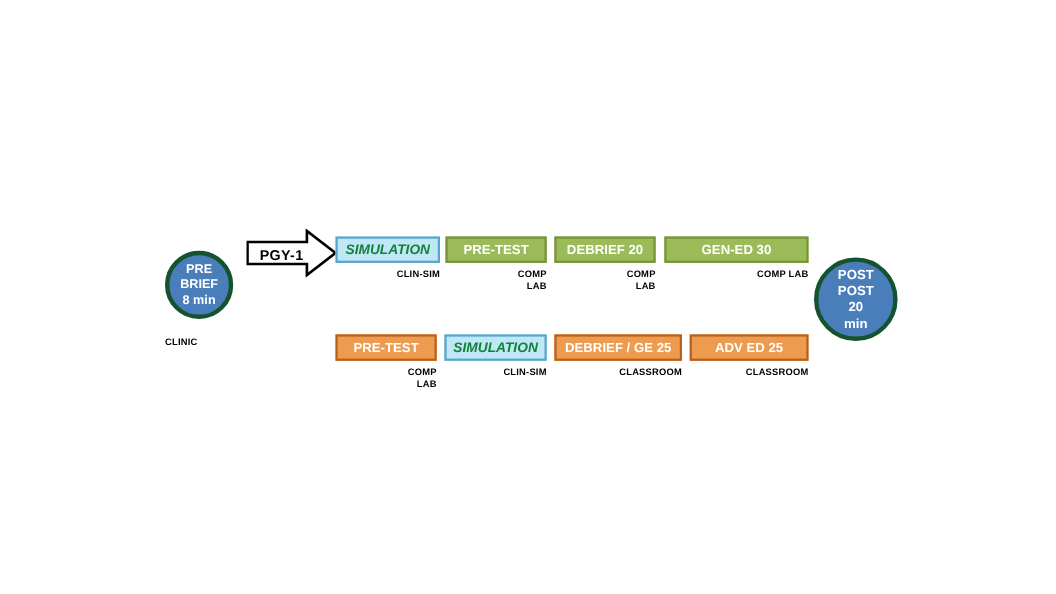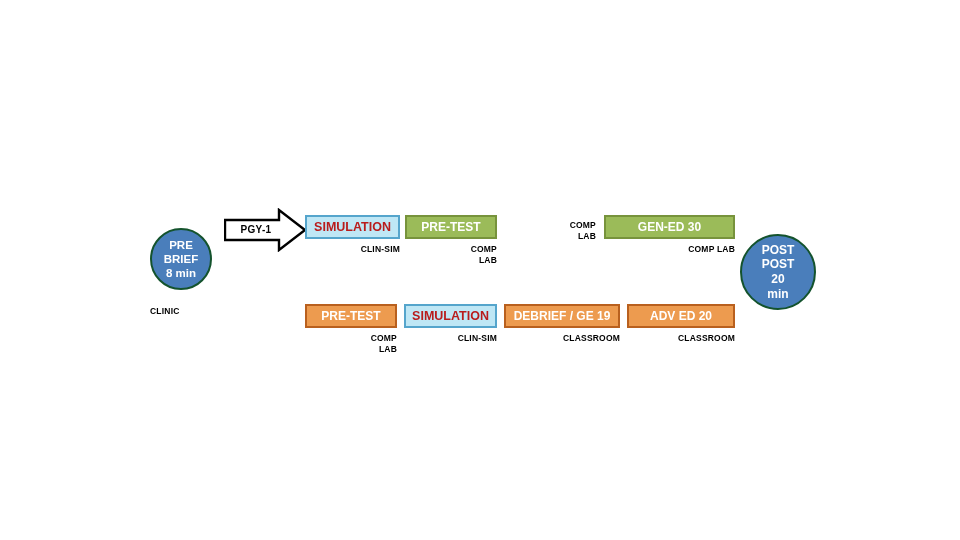--- a/index.html
+++ b/index.html
@@ -20,21 +20,21 @@
     left: 0; top: 0;
     width: 960px;
     height: 540px;
   }
 
   
   .circle {
     position: absolute;
     border-radius: 50%;
     background: #4A7EBB;
-    border: 2px solid #14532d;
+    border: 4px solid #14532d;
     color: #ffffff;
     display: flex;
     align-items: center;
     justify-content: center;
     text-align: center;
     font-weight: bold;
     line-height: 1.22;
     box-sizing: border-box;
   }
   #pre-brief-circle {
@@ -70,21 +70,21 @@
   
   .arrow {
     position: absolute;
   }
   .arrow svg { display: block; }
   .arrow-label {
     position: absolute;
     left: 0;
     width: 100%;
     text-align: center;
-    font-size: 10px;
+    font-size: 13px;
     font-weight: bold;
     color: #000000;
     letter-spacing: 0.3px;
   }
   #arrow-pgy1 { left: 224px; top: 208px; width: 82px; height: 44px; }
   #arrow-pgy1 .arrow-label { top: 16px; padding-right: 18px; box-sizing: border-box; }
   #arrow-pgy23 { left: 224px; top: 296px; width: 82px; height: 44px; }
   #arrow-pgy23 .arrow-label { top: 16px; padding-right: 18px; box-sizing: border-box; }
 
   
@@ -109,21 +109,22 @@
     font-weight: bold;
     color: #000000;
     line-height: 1.35;
     letter-spacing: 0.2px;
   }
 
   
   .v-blue {
     background: #BFE7F5;
     border-color: #55A5CC;
-    color: #b91c1c;
+    color: #15803d;
+    font-style: italic;
   }
   .v-green {
     background: #9BBB59;
     border-color: #77933C;
     color: #FFFFFF;
   }
   .v-orange {
     background: #ED9B4F;
     border-color: #B9601E;
     color: #FFFFFF;
@@ -155,45 +156,46 @@
     <div class="stage-box v-blue" style="height:24px; font-size:12.5px;">SIMULATION</div>
     <div class="stage-caption">CLIN-SIM</div>
   </div>
 
   <div class="stage" style="left:405px; top:215px; width:92px;">
     <div class="stage-box v-green" style="height:24px; font-size:12px;">PRE-TEST</div>
     <div class="stage-caption">COMP<br>LAB</div>
   </div>
 
   <div class="stage" style="left:504px; top:215px; width:92px;">
+    <div class="stage-box v-green" style="height:24px; font-size:12px;">DEBRIEF 20</div>
     <div class="stage-caption">COMP<br>LAB</div>
   </div>
 
   <div class="stage" style="left:604px; top:215px; width:131px;">
     <div class="stage-box v-green" style="height:24px; font-size:12px;">GEN-ED 30</div>
     <div class="stage-caption">COMP LAB</div>
   </div>
 
   <div class="stage" style="left:305px; top:304px; width:92px;">
     <div class="stage-box v-orange" style="height:24px; font-size:12px;">PRE-TEST</div>
     <div class="stage-caption">COMP<br>LAB</div>
   </div>
 
   <div class="stage" style="left:404px; top:304px; width:93px;">
     <div class="stage-box v-blue" style="height:24px; font-size:12.5px;">SIMULATION</div>
     <div class="stage-caption">CLIN-SIM</div>
   </div>
 
   <div class="stage" style="left:504px; top:304px; width:116px;">
-    <div class="stage-box v-orange" style="height:24px; font-size:12px;">DEBRIEF / GE 19</div>
+    <div class="stage-box v-orange" style="height:24px; font-size:12px;">DEBRIEF / GE 25</div>
     <div class="stage-caption">CLASSROOM</div>
   </div>
 
   <div class="stage" style="left:627px; top:304px; width:108px;">
-    <div class="stage-box v-orange" style="height:24px; font-size:12px;">ADV ED 20</div>
+    <div class="stage-box v-orange" style="height:24px; font-size:12px;">ADV ED 25</div>
     <div class="stage-caption">CLASSROOM</div>
   </div>
 
   <div class="circle" id="post-test-circle">
     <div>
       <span>POST</span><br>
       <span>POST</span><br>
       <span>20</span><br>
       <span>min</span>
     </div>

